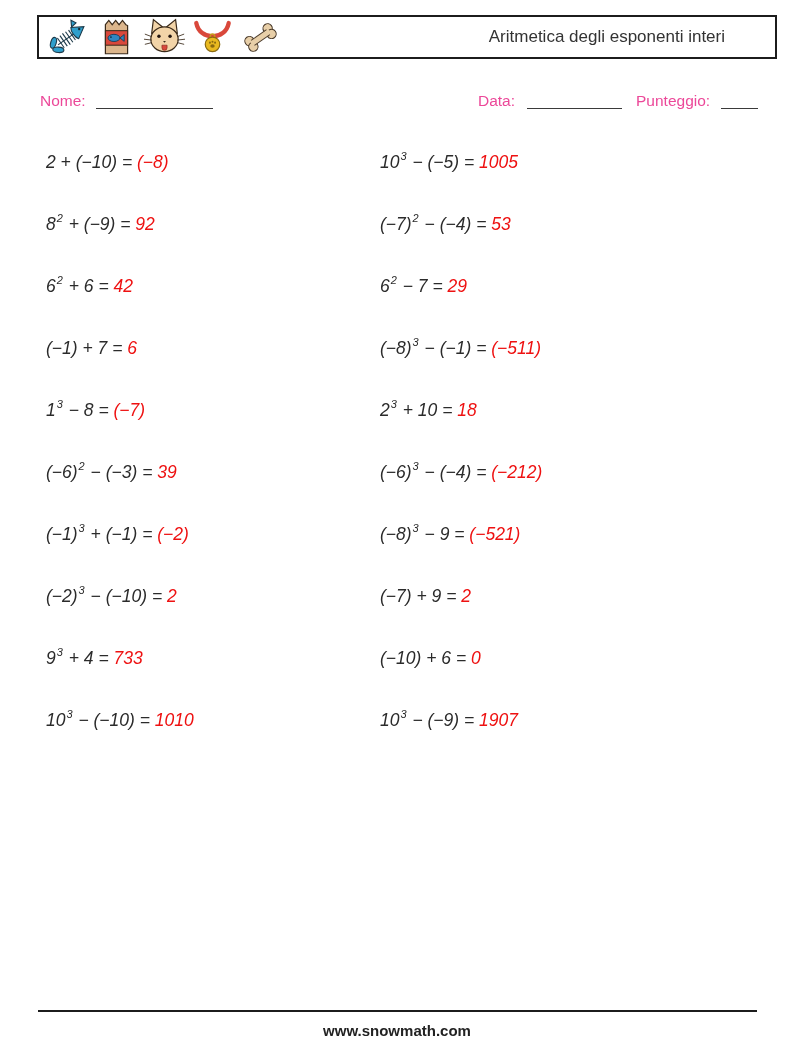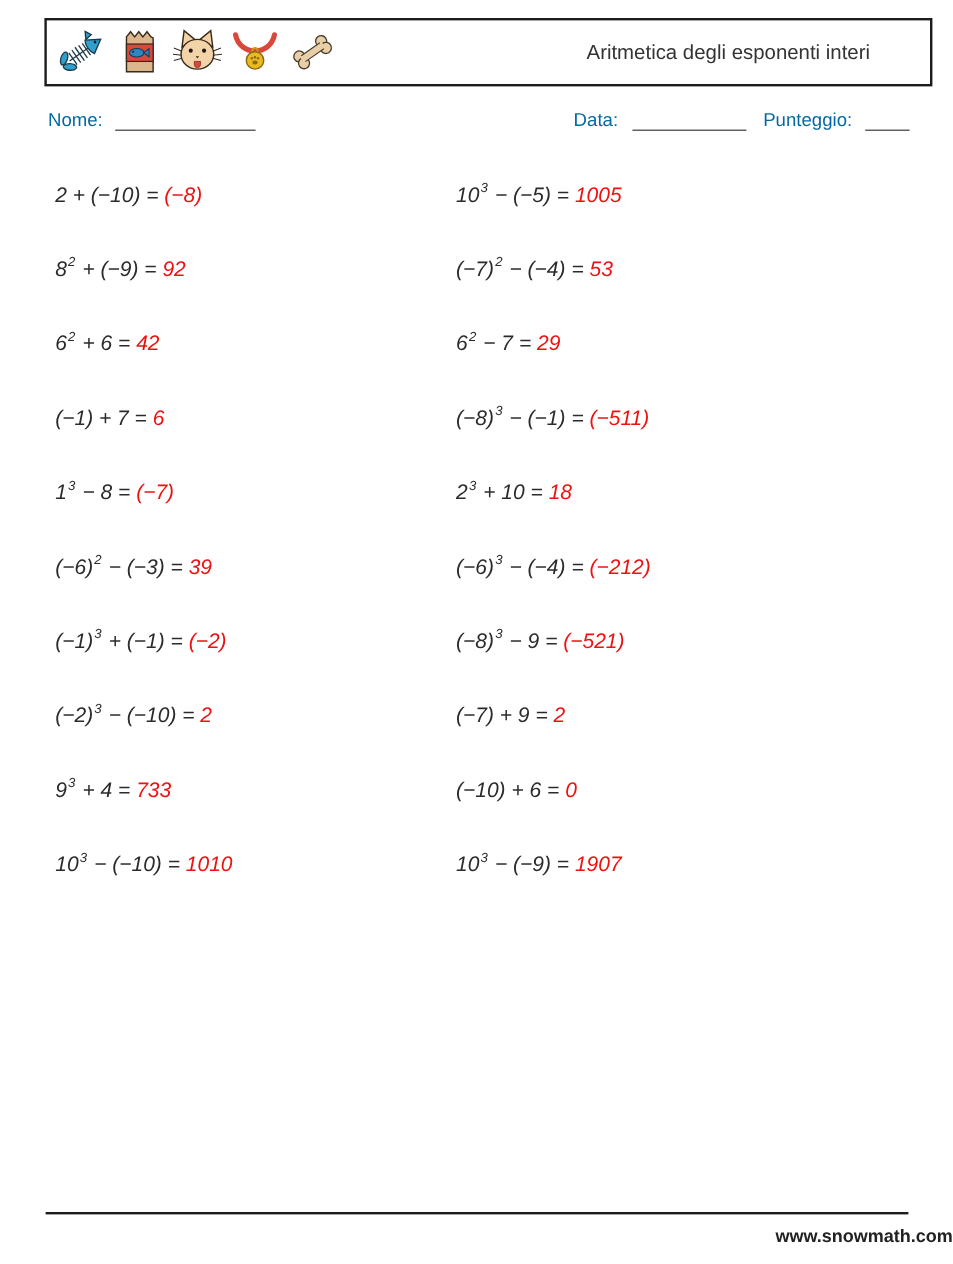--- a/index.html
+++ b/index.html
@@ -1,43 +1,43 @@
 <!DOCTYPE html>
 <html><head>
 <meta charset="utf-8">
 <style>
   html,body{margin:0;padding:0;background:#ffffff;}
   body{font-family:"Liberation Sans",sans-serif;color:#2b2b2b;}
   .page{position:relative;width:794px;height:1053px;background:#ffffff;overflow:hidden;}
 
-  .header-box{position:absolute;left:37px;top:15px;width:740px;height:57px;
+  .header-box{position:absolute;left:37px;top:15px;width:740px;height:44px;
     border:2px solid #1c1c1c;box-sizing:border-box;display:flex;align-items:center;}
   .icons{display:flex;align-items:center;gap:7px;padding-left:9px;}
   .icon{width:41px;height:41px;display:block;}
   .title{position:absolute;right:50px;top:50%;transform:translateY(-50%);
     font-size:17px;color:#333333;white-space:nowrap;}
 
-  .form-row{position:absolute;top:92px;left:0;width:794px;height:22px;font-size:15.5px;color:#0369a1;}
+  .form-row{position:absolute;top:92px;left:0;width:794px;height:22px;font-size:15.5px;color:#ec4899;}
   .label-name{position:absolute;left:40px;top:0;}
   .name-line{position:absolute;left:96px;top:0;width:117px;height:16px;border-bottom:1.5px solid #3a3a3a;}
   .label-data{position:absolute;left:478px;top:0;}
   .data-line{position:absolute;left:527px;top:0;width:95px;height:16px;border-bottom:1.5px solid #3a3a3a;}
   .label-score{position:absolute;left:636px;top:0;}
   .score-line{position:absolute;left:721px;top:0;width:37px;height:16px;border-bottom:1.5px solid #3a3a3a;}
 
   .col{position:absolute;top:131px;font-size:17.5px;font-style:italic;}
   .col-left{left:46px;}
   .col-right{left:380px;}
   .problem{height:62px;display:flex;align-items:center;}
   .expr{white-space:pre;color:#2b2b2b;}
   .expr sup{font-size:11px;position:relative;top:-1px;vertical-align:super;margin:0 1px;}
   .ans{color:#ee1111;white-space:pre;}
 
   .footer-line{position:absolute;left:38px;top:1010px;width:719px;border-top:2px solid #1c1c1c;}
-  .footer-text{position:absolute;left:0;top:1022px;width:794px;text-align:right;
+  .footer-text{position:absolute;left:0;top:1022px;width:794px;text-align:center;
     font-weight:bold;font-size:15px;color:#222222;}
 </style>
 </head>
 <body>
 
 <div class="page">
 
   <div class="header-box">
     <div class="icons">
 

